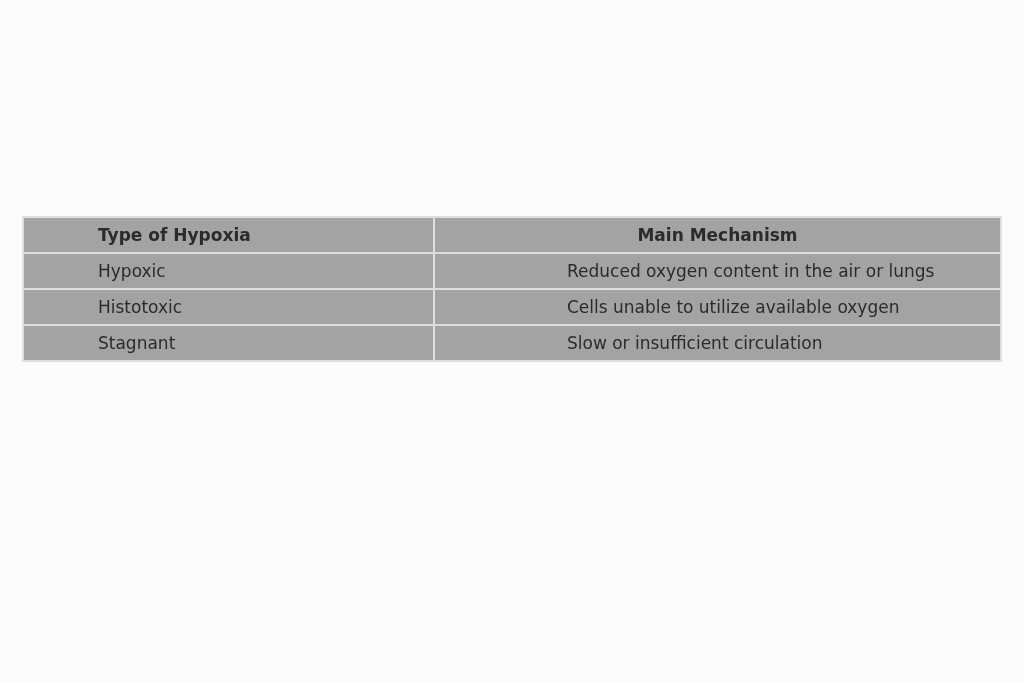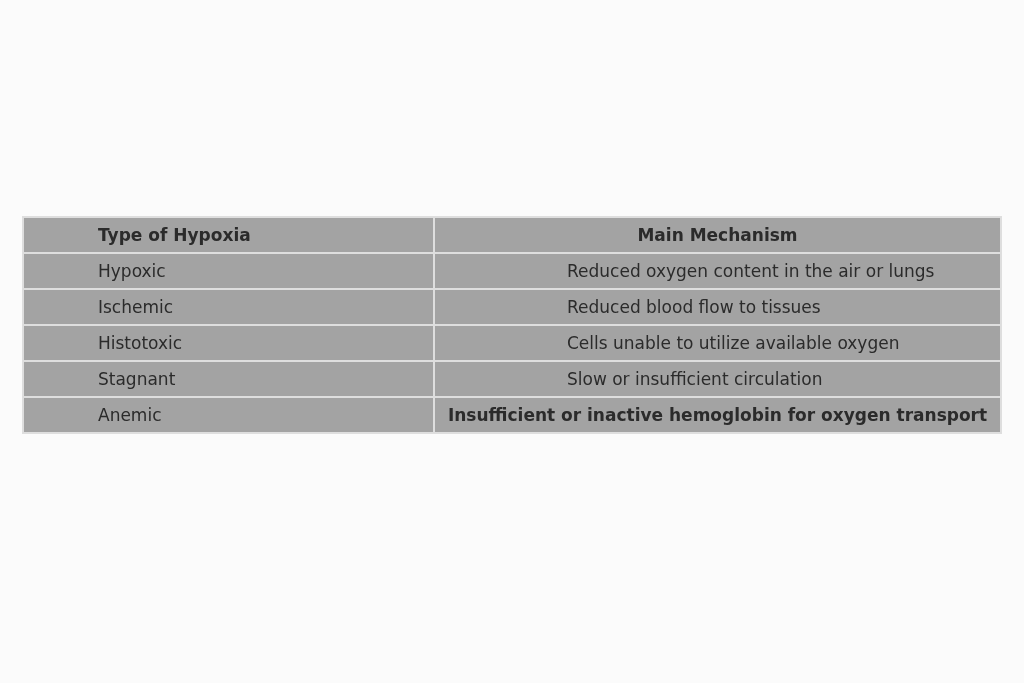--- a/index.html
+++ b/index.html
@@ -20,29 +20,21 @@
   <tbody>
       <tr>
     <th class="c1">Type of Hypoxia</th>
     <th class="c2">Main Mechanism</th>
   </tr>
   <tr>
     <td class="c1">Hypoxic</td>
     <td class="c2">Reduced oxygen content in the air or lungs</td>
   </tr>
   <tr>
-    <td class="c1">Ischemic</td>
-    <td class="c2">Reduced blood flow to tissues</td>
-  </tr>
-  <tr>
     <td class="c1">Histotoxic</td>
     <td class="c2">Cells unable to utilize available oxygen</td>
   </tr>
   <tr>
     <td class="c1">Stagnant</td>
     <td class="c2">Slow or insufficient circulation</td>
   </tr>
-  <tr>
-    <td class="c1">Anemic</td>
-    <td class="c2 bold">Insufficient or inactive hemoglobin for oxygen transport</td>
-  </tr>
 </tbody>
   </table>
 
 </body></html>

